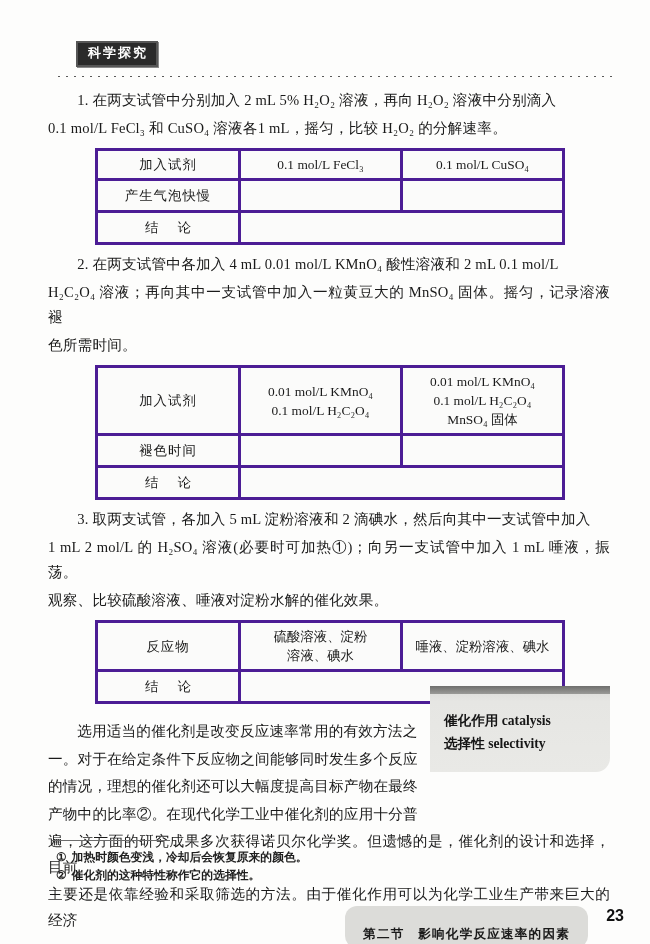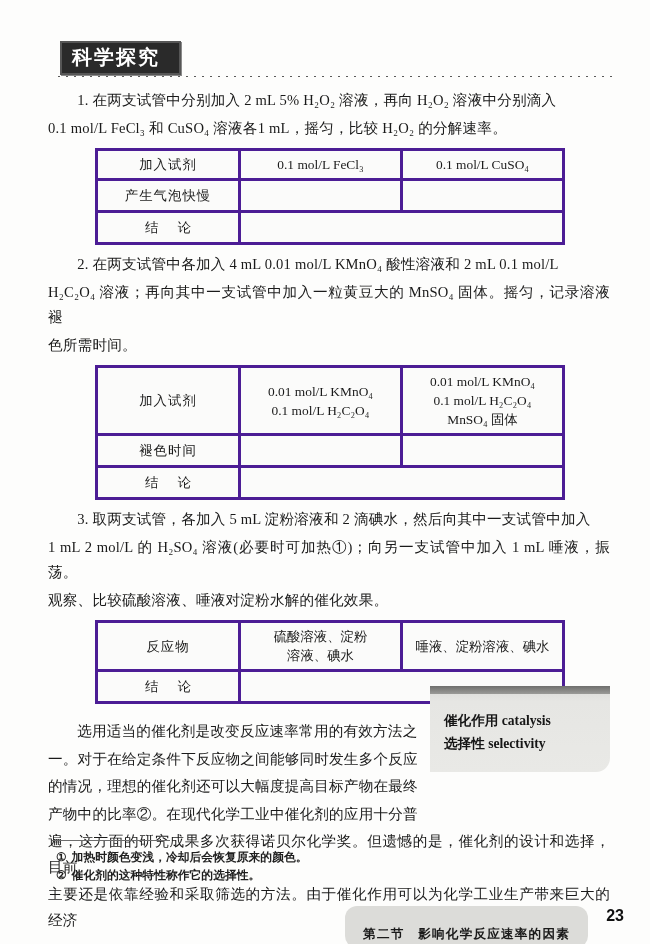--- a/index.html
+++ b/index.html
@@ -23,29 +23,29 @@
 
   
   .header-band {
     position: absolute;
     left: 0; right: 0;
     top: 38px;
     height: 40px;
   }
   .section-badge {
     position: absolute;
-    left: 60px;
+    left: 76px;
     top: 3px;
     background: #2a2a2a;
     border: 2px solid #565656;
     color: #ffffff;
     font-weight: bold;
-    font-size: 20px;
+    font-size: 13px;
     letter-spacing: 2px;
-    padding: 3px 19px 4px 10px;
+    padding: 3px 8px 4px 10px;
     line-height: 1.15;
     box-shadow: 1px 1px 0 #8a8a8a;
   }
   .dotted-rule {
     position: absolute;
     left: 55px;
     right: 35px;
     top: 75px;
     height: 3px;
     background-image: radial-gradient(circle, #5a5a5a 0.9px, transparent 1.1px);

